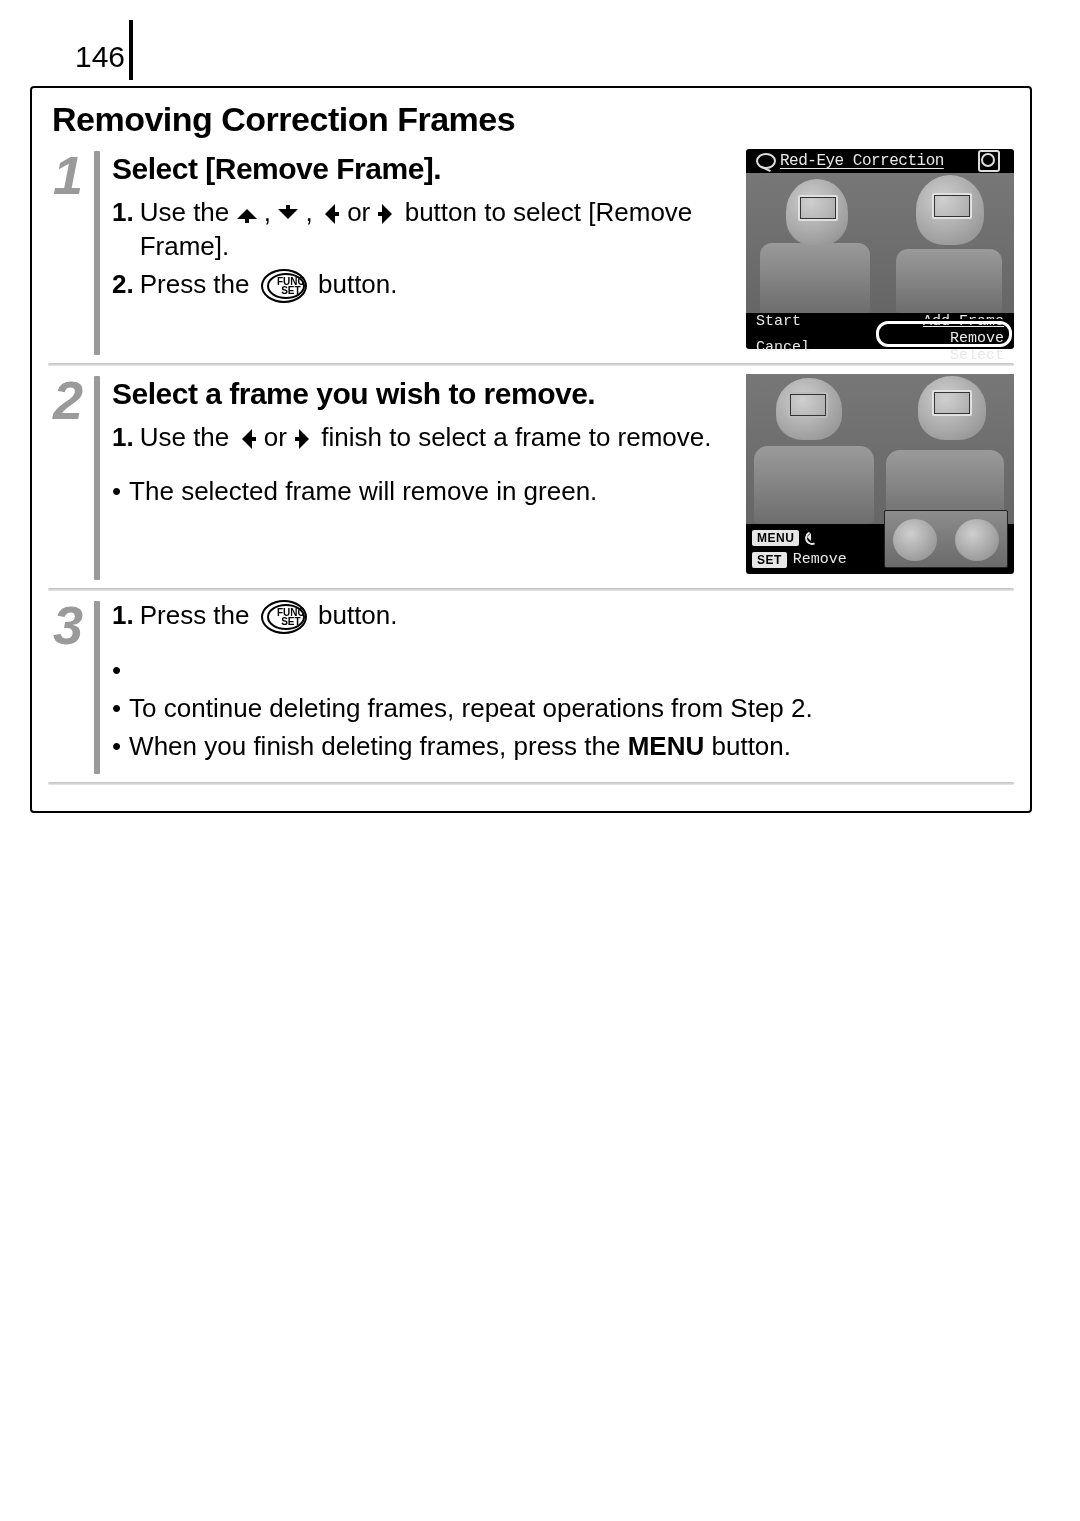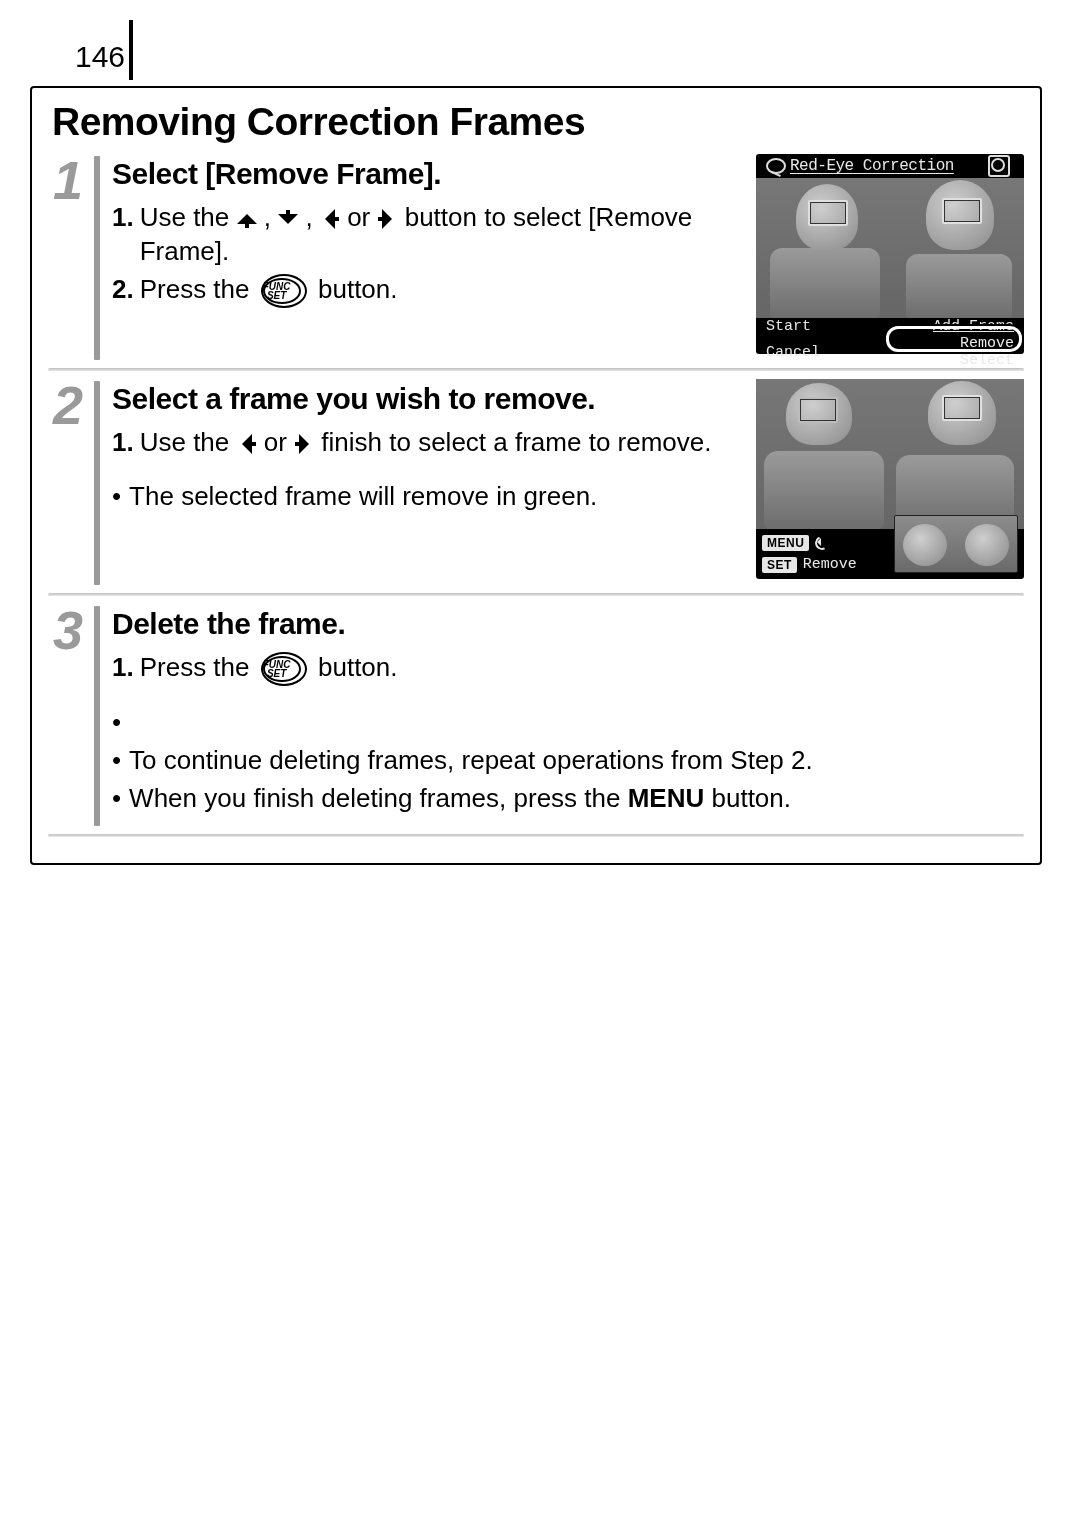--- a/index.html
+++ b/index.html
@@ -8,21 +8,21 @@
     background: #fff;
     font-family: Arial, Helvetica, sans-serif;
     color: #000;
     width: 1080px;
   }
   .page {
     width: 1080px;
     min-height: 1521px;
     position: relative;
     box-sizing: border-box;
-    padding: 20px 38px 40px 30px;
+    padding: 20px 48px 40px 30px;
   }
   .page-header {
     display: flex;
     align-items: flex-end;
     height: 60px;
     margin-bottom: 6px;
   }
   .page-number {
     font-size: 30px;
     font-weight: 400;
@@ -34,21 +34,21 @@
     height: 60px;
     background: #000;
     margin-left: 4px;
   }
   .content-box {
     border: 2px solid #000;
     border-radius: 4px;
     padding: 12px 16px 18px 16px;
   }
   .section-title {
-    font-size: 39px;
+    font-size: 34px;
     font-weight: 900;
     margin: 0 0 10px 4px;
     letter-spacing: -0.5px;
   }
   .step-row {
     display: flex;
     align-items: stretch;
     margin-bottom: 6px;
   }
   .step-num-col {
@@ -269,24 +269,23 @@
   .arrow.down::after { left:50%; bottom:55%; width:4px; height:8px; transform:translateX(-50%);}
   .arrow.left::after { top:50%; left:55%; height:4px; width:8px; transform:translateY(-50%);}
   .arrow.right::after{ top:50%; right:55%; height:4px; width:8px; transform:translateY(-50%);}
 
   .funcset {
     display:inline-flex;
     vertical-align:middle;
     width:42px;height:30px;
     border:2.5px solid #000;
     border-radius:50%;
-    align-items:center;justify-content:flex-start;
+    align-items:center;justify-content:flex-end;
     position:relative;
     margin:0 4px;
-    font-style:italic;
   }
   .funcset::before{
     content:"";
     position:absolute;
     width:34px;height:22px;
     border:2px solid #000;
     border-radius:50%;
   }
   .funcset-inner{
     font-size:10px;
@@ -458,21 +457,20 @@
     </div>
     <div class="divider"></div>
 
     <div class="step-row">
       <div class="step-num-col">
         <div class="step-num">3</div>
       </div>
       <div class="step-bar"></div>
       <div class="step-body">
         <div class="step-text" style="flex:1 1 100%;">
-          <h3 class="step-title">Delete the frame.</h3>
 
           <div class="step-ol-item">
             <span class="step-ol-num">1.</span>
             <span>
               <span>Press the </span>
               <span class="funcset">
                 <span class="funcset-inner">
                   <span>FUNC</span><br>
                   <span>SET</span>
                 </span>

